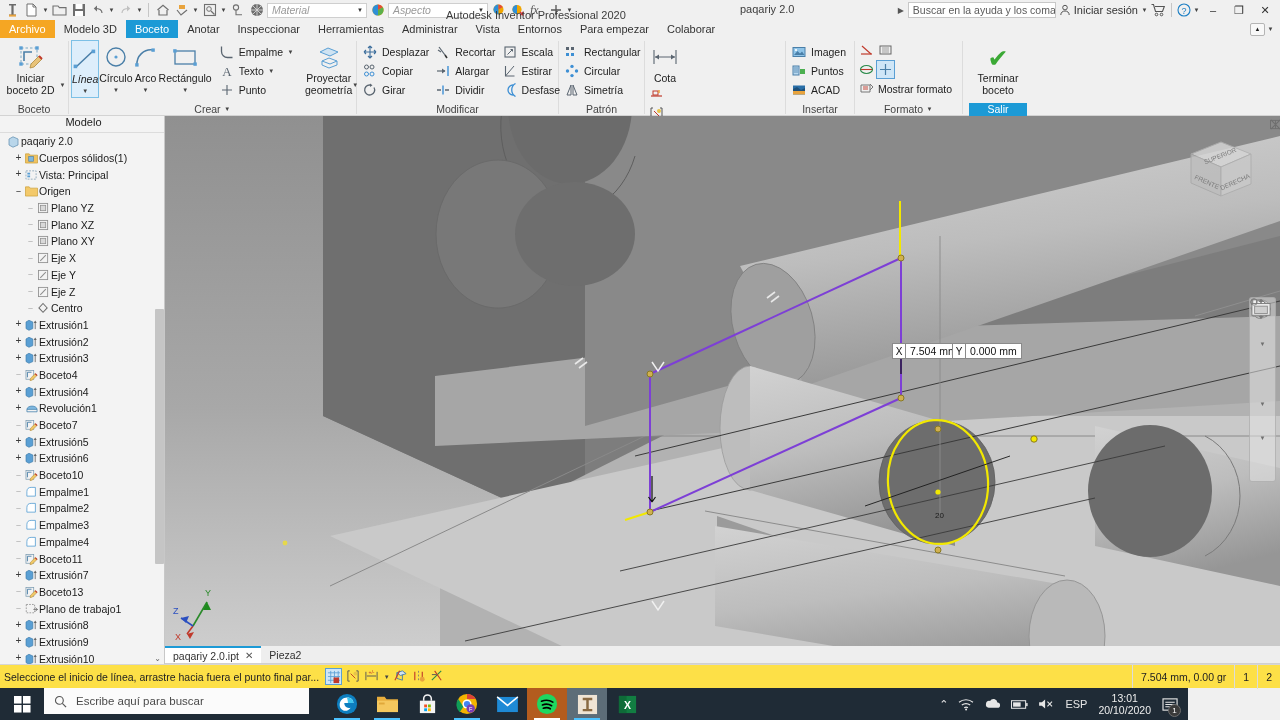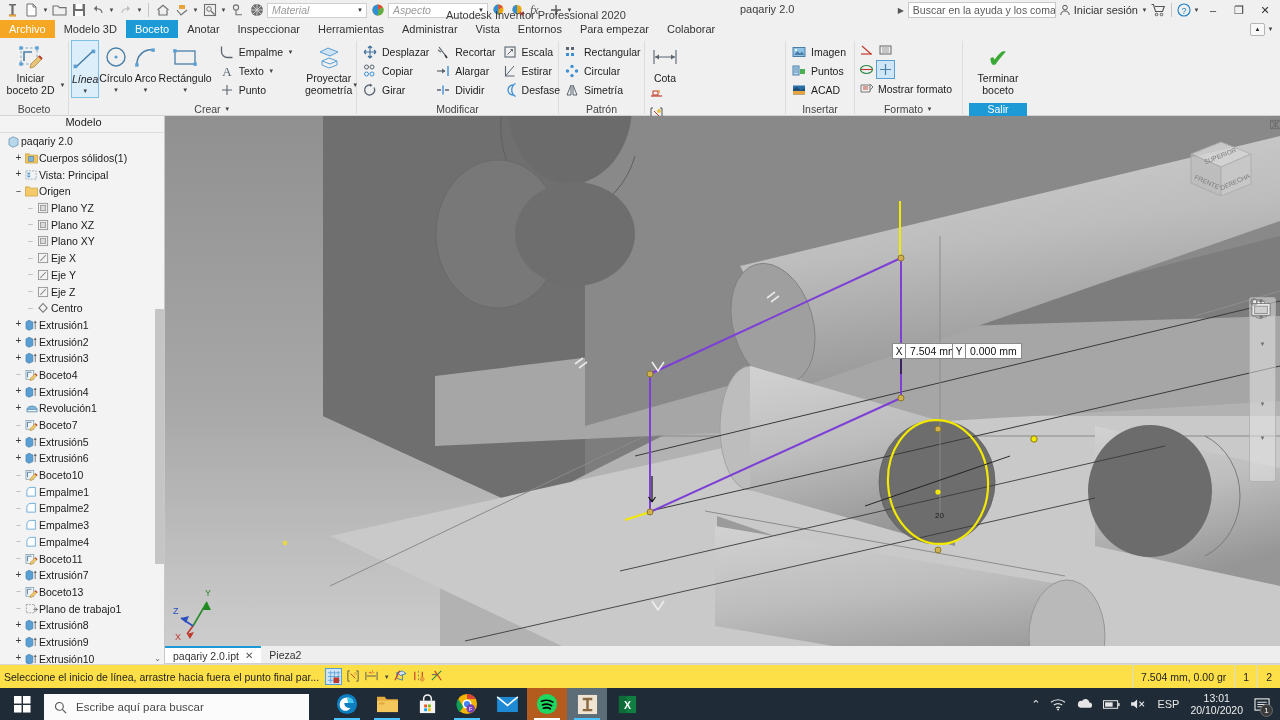--- a/index.html
+++ b/index.html
@@ -175,22 +175,22 @@
   .status .msg { padding-left:4px; white-space:nowrap; overflow:hidden; }
   .status .sicons { display:flex; align-items:center; gap:4px; margin-left:6px; }
   .status .sright { margin-left:auto; display:flex; align-items:stretch; height:24px;}
   .scell {
     display:flex; align-items:center; justify-content:center; padding:0 8px;
     border-left:1px solid #dcdcdc; font-size:10.5px; color:#222;
   }
 
   
   .taskbar {
-    position:absolute; top:688px; left:0; width:1280px; height:32px;
-    background:#1f2b36; display:flex; align-items:flex-end;
+    position:absolute; top:688px; left:0; width:1188px; height:32px;
+    background:#1f2b36; display:flex; align-items:flex-start;
   }
   .startbtn { width:44px; height:32px; display:flex; align-items:center; justify-content:center; }
   .tsearch {
     width:265px; height:26px; background:#fbfbfb; display:flex; align-items:center;
     gap:9px; padding-left:10px; font-size:11.5px; color:#4a4a4a;
   }
   .tapp { width:40px; height:32px; display:flex; align-items:center; justify-content:center; position:relative;}
   .tapp .under { position:absolute; bottom:0; height:2px; width:26px; background:#4cc2ff; }
   .tray { margin-left:auto; display:flex; align-items:center; gap:0px; color:#e6e6e6; font-size:11px; padding-right:4px;}
   .tray .ti { padding:0 5px; display:flex; align-items:center; height:32px; }

